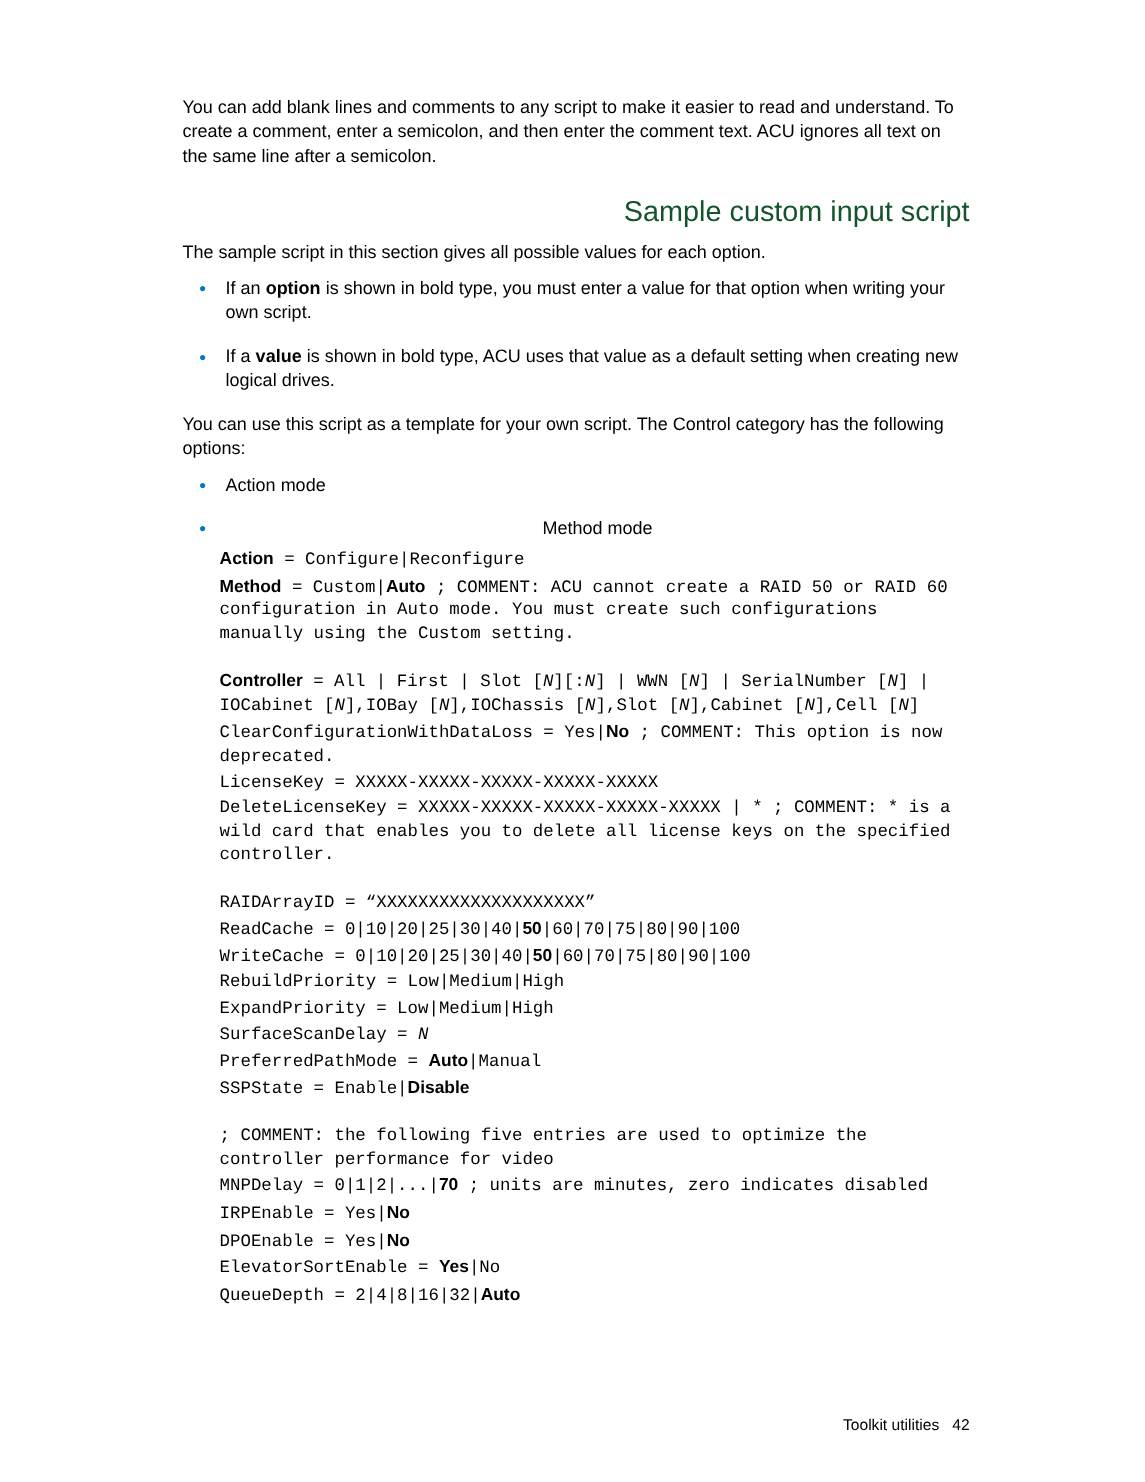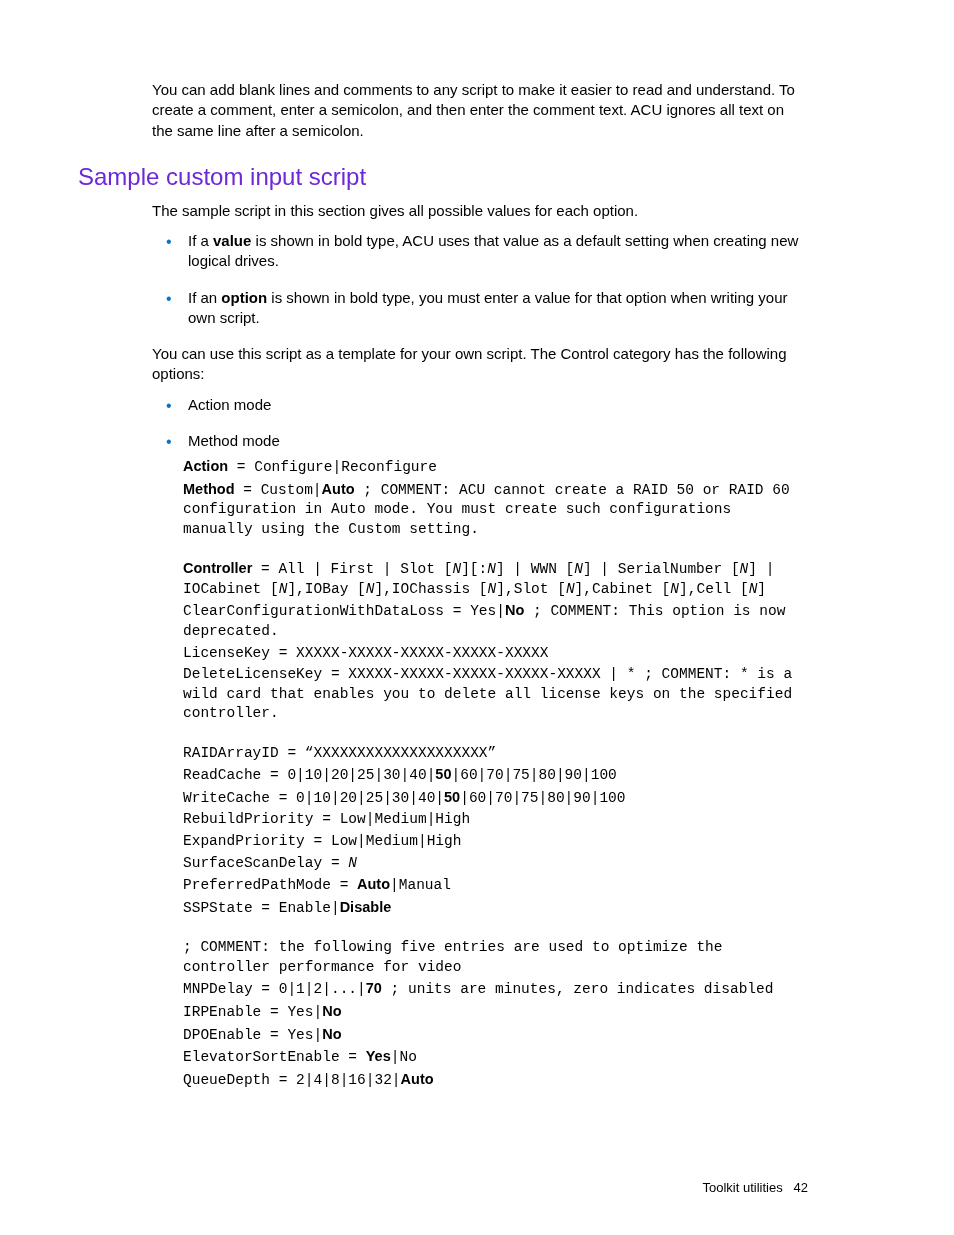--- a/index.html
+++ b/index.html
@@ -19,23 +19,24 @@
   }
   .intro {
     margin-left: 74px;
     font-size: 15px;
     line-height: 1.35;
     margin-bottom: 22px;
   }
   h2.section {
     font-family: Arial, Helvetica, sans-serif;
     font-weight: 400;
-    color: #6d28d9;
+    color: #14532d;
     font-size: 24px;
     margin: 0 0 10px 0;
+    text-align: right;
   }
   .para {
     margin-left: 74px;
     font-size: 15px;
     line-height: 1.35;
     margin-top: 4px;
     margin-bottom: 10px;
   }
   ul.outer {
     margin: 0 0 8px 74px;
@@ -80,32 +81,32 @@
 <div class="page">
 
   <div class="intro">You can add blank lines and comments to any script to make it easier to read and understand. To create a comment, enter a semicolon, and then enter the comment text. ACU ignores all text on the same line after a semicolon.</div>
 
   <h2 class="section">Sample custom input script</h2>
 
   <div class="para">The sample script in this section gives all possible values for each option.</div>
 
   <ul class="outer">
     <li>
-      <span>If a </span><span class="b">value</span><span> is shown in bold type, ACU uses that value as a default setting when creating new logical drives.</span>
+      <span>If an </span><span class="b">option</span><span> is shown in bold type, you must enter a value for that option when writing your own script.</span>
     </li>
     <li>
-      <span>If an </span><span class="b">option</span><span> is shown in bold type, you must enter a value for that option when writing your own script.</span>
+      <span>If a </span><span class="b">value</span><span> is shown in bold type, ACU uses that value as a default setting when creating new logical drives.</span>
     </li>
   </ul>
 
   <div class="para">You can use this script as a template for your own script. The Control category has the following options:</div>
 
   <ul class="outer" style="margin-bottom:4px;">
     <li>Action mode</li>
-    <li style="margin-bottom:6px;">Method mode</li>
+    <li style="margin-bottom:6px;text-align:center;">Method mode</li>
   </ul>
 
   <div class="code-block">
     <div class="code-line"><span class="b">Action</span><span> = Configure|Reconfigure</span></div>
 
     <div class="code-line"><span class="b">Method</span><span> = Custom|</span><span class="b">Auto</span><span> ; COMMENT: ACU cannot create a RAID 50 or RAID 60 configuration in Auto mode. You must create such configurations manually using the Custom setting.</span></div>
 
     <div class="code-gap"></div>
 
     <div class="code-line"><span class="b">Controller</span><span> = All | First | Slot [</span><span class="it">N</span><span>][:</span><span class="it">N</span><span>] | WWN [</span><span class="it">N</span><span>] | SerialNumber [</span><span class="it">N</span><span>] | IOCabinet [</span><span class="it">N</span><span>],IOBay [</span><span class="it">N</span><span>],IOChassis [</span><span class="it">N</span><span>],Slot [</span><span class="it">N</span><span>],Cabinet [</span><span class="it">N</span><span>],Cell [</span><span class="it">N</span><span>]</span></div>

